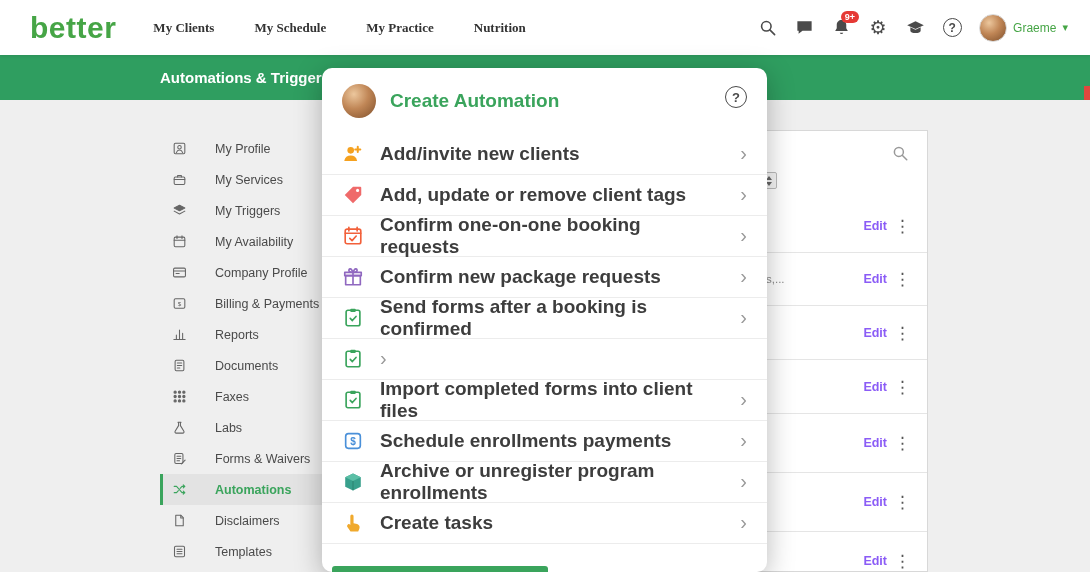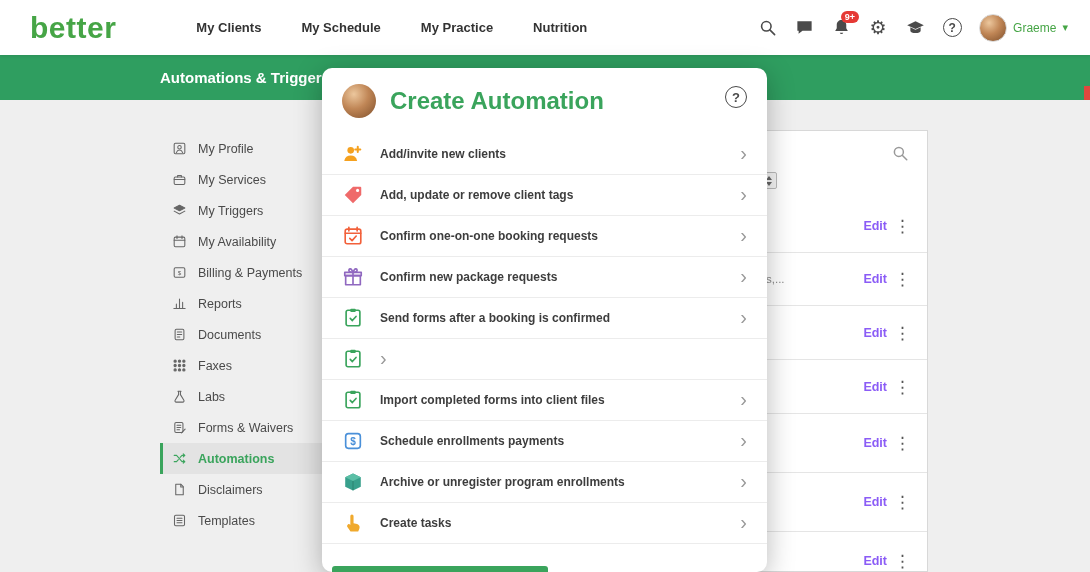--- a/index.html
+++ b/index.html
@@ -3,21 +3,21 @@
 <meta charset="utf-8">
 <style>
   * { margin:0; padding:0; box-sizing:border-box; }
   html,body { width:1090px; height:572px; overflow:hidden; }
   body { position:relative; font-family:"Liberation Sans", sans-serif; background:#efefef; }
 
   
   .topbar { position:absolute; top:0; left:0; right:0; height:55px; background:#fff;
             display:flex; align-items:center; z-index:6; box-shadow:0 1px 3px rgba(0,0,0,.10); }
   .logo { margin-left:30px; font-size:30px; font-weight:700; color:#46a546; letter-spacing:.5px; cursor:pointer; }
-  .nav { display:flex; gap:40px; margin-left:80px; }
+  .nav { display:flex; gap:40px; margin-left:37px;font-family:Liberation Serif, serif; }
   .nav-item { font-size:13px; font-weight:600; color:#333; cursor:pointer; }
   .top-icons { margin-left:auto; display:flex; align-items:center; gap:17px; margin-right:22px; }
   .tico { width:20px; height:20px; display:flex; align-items:center; justify-content:center; cursor:pointer; color:#4a4a4a; }
   .tico svg { width:19px; height:19px; }
   .bell-wrap { position:relative; }
   .badge { position:absolute; top:-7px; right:-8px; background:#e53935; color:#fff; font-size:9px;
            font-weight:700; border-radius:8px; padding:1px 4px; line-height:1.2; }
   .gear-glyph { font-size:19px; line-height:1; }
   .qmark { width:19px; height:19px; border:1.6px solid #4a4a4a; border-radius:50%;
            display:flex; align-items:center; justify-content:center; font-size:12px; font-weight:700; color:#4a4a4a; }
@@ -29,21 +29,21 @@
   .caret { color:#46a546; font-size:11px; }
 
   
   .banner { position:absolute; top:55px; left:0; right:0; height:45px; background:#2f9e60;
             display:flex; align-items:center; z-index:1; }
   .banner-title { margin-left:160px; color:#fff; font-size:15px; font-weight:600; }
   .red-strip { position:absolute; right:0; top:86px; width:6px; height:14px; background:#e0483e; z-index:2; }
 
   
   .sidebar { position:absolute; left:160px; top:133px; width:172px; z-index:1; }
-  .side-item { display:flex; align-items:center; gap:11px; height:31px; padding-left:12px;
+  .side-item { display:flex; align-items:center; gap:28px; height:31px; padding-left:12px;
                font-size:12.5px; color:#4a4a4a; cursor:pointer; white-space:nowrap; }
   .side-item .sic { width:15px; height:15px; flex:none; display:flex; }
   .side-item svg { width:15px; height:15px; fill:none; stroke:#666; stroke-width:1.7;
                    stroke-linecap:round; stroke-linejoin:round; }
   .side-item.active { background:#e3e3e3; border-left:3px solid #3aa45c; padding-left:9px;
                       color:#3aa45c; font-weight:700; }
   .side-item.active svg { stroke:#3aa45c; }
 
   
   .content-card { position:absolute; left:345px; top:130px; width:583px; height:442px;
@@ -62,29 +62,29 @@
   .kebab { position:absolute; right:16px; top:50%; transform:translateY(-50%);
            color:#555; font-size:17px; cursor:pointer; line-height:1; }
   .frag { position:absolute; left:420px; top:50%; transform:translateY(-50%); color:#8a8a8a; font-size:11.5px; }
 
   
   .modal { position:absolute; left:322px; top:68px; width:445px; height:504px; background:#fff;
            border-radius:10px; box-shadow:0 6px 28px rgba(0,0,0,.28); z-index:10; overflow:hidden; }
   .modal-header { display:flex; align-items:center; height:66px; padding:0 20px; }
   .modal-avatar { width:34px; height:34px; border-radius:50%; margin-right:14px; flex:none;
                   background:radial-gradient(circle at 35% 30%, #ecc79d 0%, #c08656 45%, #7d4e2a 100%); }
-  .modal-title { color:#3aa45c; font-size:24px; font-weight:600; flex:1; }
+  .modal-title { color:#3aa45c; font-size:19px; font-weight:600; flex:1; }
   .help { width:22px; height:22px; border:1.6px solid #4a4a4a; border-radius:50%; flex:none;
           display:flex; align-items:center; justify-content:center; font-size:13px; font-weight:700;
           color:#4a4a4a; cursor:pointer; align-self:flex-start; margin-top:18px; }
   .m-row { display:flex; align-items:center; gap:16px; height:41px; padding:0 20px;
            border-bottom:1px solid #ececec; cursor:pointer; }
   .m-ic { width:22px; height:22px; flex:none; display:flex; }
   .m-ic svg { width:22px; height:22px; }
-  .m-label { font-size:12px; font-weight:700; color:#3d3d3d; flex:1; }
+  .m-label { font-size:19px; font-weight:700; color:#3d3d3d; flex:1; }
   .m-chev { color:#9a9a9a; font-size:20px; line-height:1; padding-bottom:3px; }
   .partial-zone { position:relative; height:28px; }
   .partial-green { position:absolute; left:10px; top:22px; width:216px; height:8px;
                    background:#3aa45c; border-radius:3px 3px 0 0; }
 </style>
 </head>
 <body>
 
 <div class="topbar">
   <div class="logo">better</div>
@@ -168,20 +168,29 @@
     <span>My Triggers</span>
   </div>
   <div class="side-item">
     <span class="sic">
         <svg viewBox="0 0 24 24">
           <rect x="3.5" y="5" width="17" height="15.5" rx="2"></rect>
           <path d="M3.5 10h17M8 3v4M16 3v4"></path>
         </svg>
       </span>
     <span>My Availability</span>
+  </div>
+  <div class="side-item">
+    <span class="sic">
+        <svg viewBox="0 0 24 24">
+          <rect x="2.5" y="5" width="19" height="14" rx="2"></rect>
+          <path d="M2.5 9.5h19M6.5 13.5h5"></path>
+        </svg>
+      </span>
+    <span>Company Profile</span>
   </div>
   <div class="side-item">
     <span class="sic">
         <svg viewBox="0 0 24 24">
           <rect x="3.5" y="4.5" width="17" height="15" rx="2"></rect>
           <text x="12" y="15.5" text-anchor="middle" font-size="10" fill="#666" stroke="none" font-family="Liberation Sans">$</text>
         </svg>
       </span>
     <span>Billing &amp; Payments</span>
   </div>

